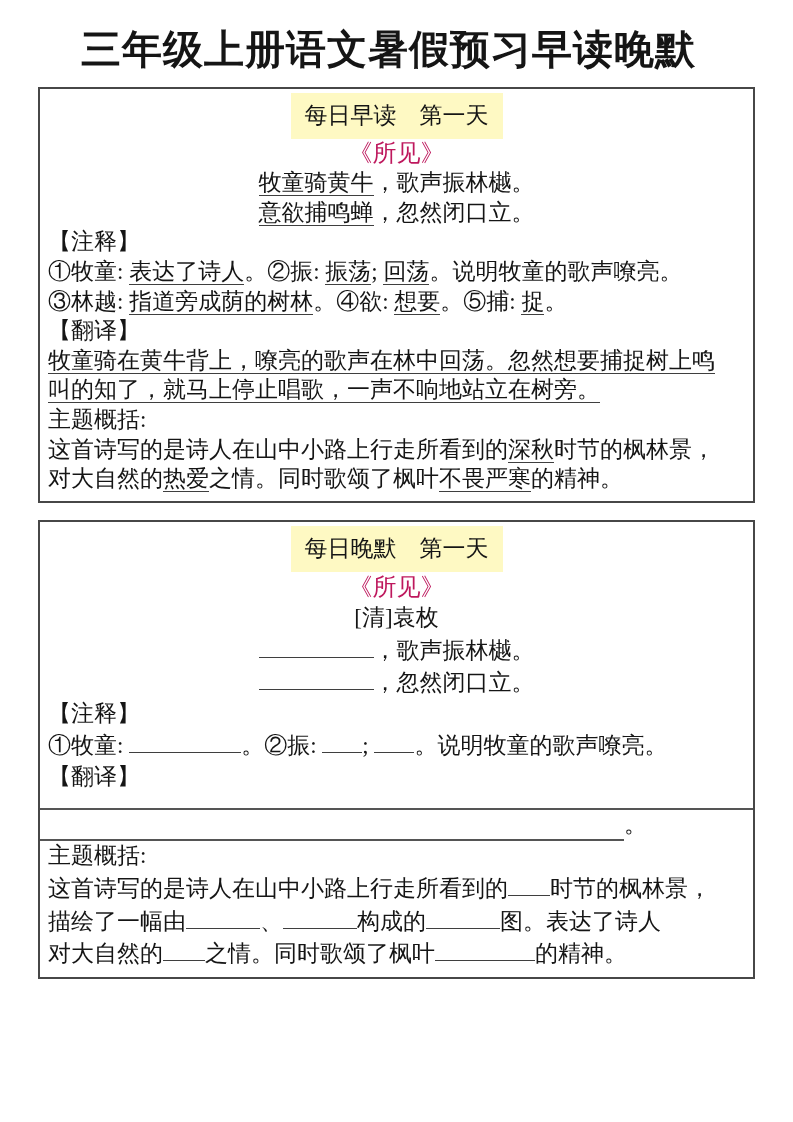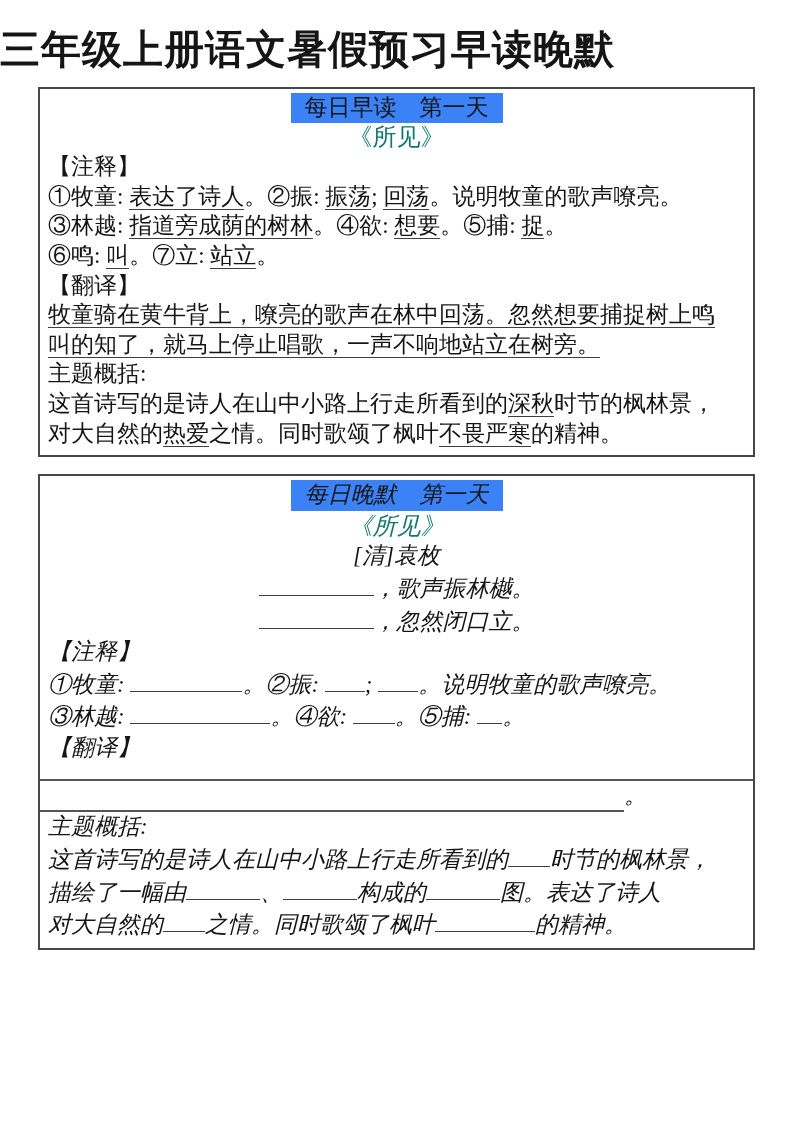--- a/index.html
+++ b/index.html
@@ -2,33 +2,33 @@
 <html><head>
 <meta charset="utf-8">
 <style>
   html,body { margin:0; padding:0; background:#ffffff; }
   body {
     width:793px; height:1122px; overflow:hidden;
     font-family:"Liberation Serif","DejaVu Serif",serif;
     color:#151515;
   }
   .page-title {
-    text-align:left; font-size:40px; font-weight:bold;
+    text-align:center; font-size:40px; font-weight:bold;
     letter-spacing:1px; margin:22px 16px 10px 0; white-space:nowrap;
   }
   .box {
     margin:0 38px 17px 38px;
     border:2px solid #474747;
     padding:4px 8px 7px 8px;
   }
   .row { font-size:23px; line-height:29.6px; white-space:nowrap; }
-  .evening .row { line-height:30.6px;font-style:italic; }
+  .evening .row { line-height:30.6px; }
   .c { text-align:center; }
-  .badge { display:inline-block; background:#3b82f6; padding:0 14px; }
-  .ptitle { color:#0f766e; font-size:24px; }
+  .badge { display:inline-block; background:#fef9c3; padding:8px 14px; }
+  .ptitle { color:#be185d; font-size:24px; }
   .u { border-bottom:1.5px solid #3f3f3f; }
   .blank {
     display:inline-block; border-bottom:1.5px solid #3f3f3f;
     height:1em; vertical-align:baseline;
   }
   .sp { display:inline-block; width:150px; }
   .trans-fullline {
     margin:0 -8px; height:16px;
     border-bottom:2px solid #555;
   }
@@ -42,30 +42,33 @@
 
 <div>
 
   <div class="page-title">三年级上册语文暑假预习早读晚默</div>
 
   <section class="box morning">
     <div class="row c">
       <span class="badge">每日早读　第一天</span>
     </div>
     <div class="row c ptitle">《所见》</div>
+    <div class="row c">
+      <span class="u">牧童骑黄牛</span><span>，歌声振林樾。</span>
+    </div>
+    <div class="row c">
+      <span class="u">意欲捕鸣蝉</span><span>，忽然闭口立。</span>
+    </div>
 
     <div class="row">【注释】</div>
     <div class="row">
       <span>①牧童: </span><span class="u">表达了诗人</span><span>。②振: </span><span class="u">振荡</span><span>; </span><span class="u">回荡</span><span>。说明牧童的歌声嘹亮。</span>
     </div>
     <div class="row">
       <span>③林越: </span><span class="u">指道旁成荫的树林</span><span>。④欲: </span><span class="u">想要</span><span>。⑤捕: </span><span class="u">捉</span><span>。</span>
-    </div>
-    <div class="row">
-      <span>⑥鸣: </span><span class="u">叫</span><span>。⑦立: </span><span class="u">站立</span><span>。</span>
     </div>
 
     <div class="row">【翻译】</div>
     <div class="row">
       <span class="u">牧童骑在黄牛背上，嘹亮的歌声在林中回荡。忽然想要捕捉树上鸣</span>
     </div>
     <div class="row">
       <span class="u">叫的知了，就马上停止唱歌，一声不响地站立在树旁。</span>
     </div>
 
@@ -88,23 +91,20 @@
       <span class="blank" style="width:115px"></span><span>，歌声振林樾。</span>
     </div>
     <div class="row c">
       <span class="blank" style="width:115px"></span><span>，忽然闭口立。</span>
     </div>
 
     <div class="row">【注释】</div>
     <div class="row">
       <span>①牧童: </span><span class="blank" style="width:112px"></span><span>。②振: </span><span class="blank" style="width:40px"></span><span>; </span><span class="blank" style="width:40px"></span><span>。说明牧童的歌声嘹亮。</span>
     </div>
-    <div class="row">
-      <span>③林越: </span><span class="blank" style="width:140px"></span><span>。④欲: </span><span class="blank" style="width:42px"></span><span>。⑤捕: </span><span class="blank" style="width:25px"></span><span>。</span>
-    </div>
 
     <div class="row">【翻译】</div>
     <div class="trans-fullline"></div>
     <div class="row">
       <span class="trans-line2"></span><span>。</span>
     </div>
 
     <div class="row">主题概括:</div>
     <div class="row">
       <span>这首诗写的是诗人在山中小路上行走所看到的</span><span class="blank" style="width:42px"></span><span>时节的枫林景，</span>

